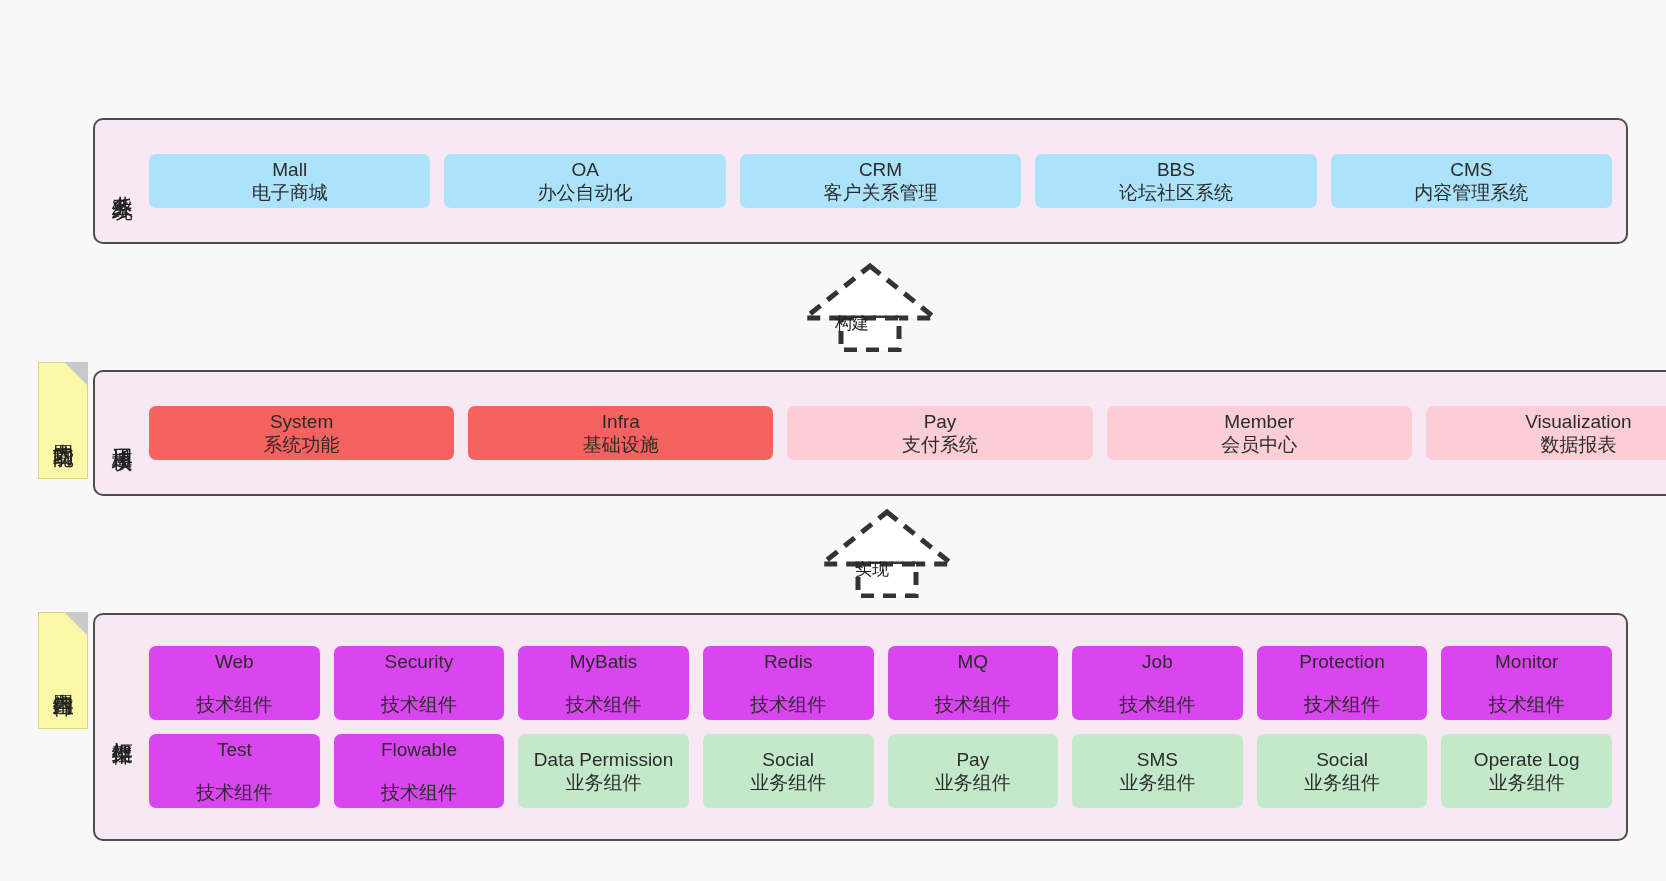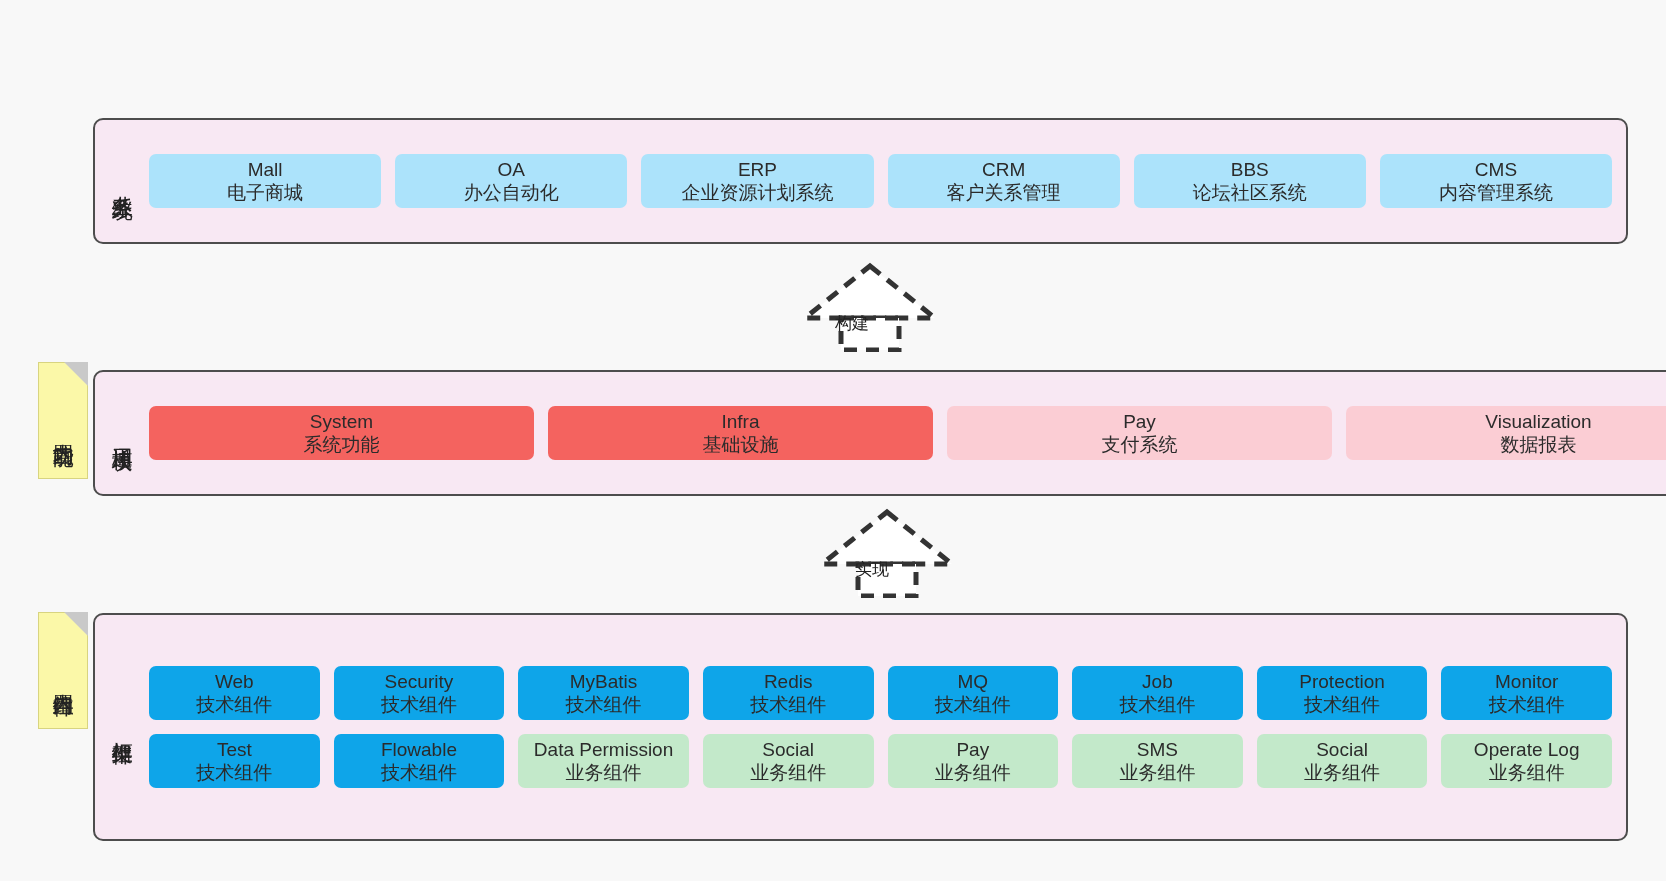--- a/index.html
+++ b/index.html
@@ -80,21 +80,21 @@
     box-sizing: border-box;
     padding: 4px 6px;
   }
   .card .en { white-space: nowrap; }
   .card .cn { white-space: nowrap; }
   .card.wrap .en { white-space: normal; }
 
   .card.blue        { background: #ace3fb; }
   .card.red         { background: #f4635f; }
   .card.pink        { background: #fbcdd4; }
-  .card.green       { background: #0ea5e9; }
+  .card.green       { background: #d946ef; gap: 20px; }
   .card.lightgreen  { background: #c3e9ca; }
 
   
   .note {
     position: absolute;
     background: #fbf8a8;
     border: 1px solid #d8d480;
     box-sizing: border-box;
     display: flex;
     align-items: center;
@@ -144,24 +144,20 @@
       <div class="row">
         <div class="card blue">
           <span class="en">Mall</span>
           <span class="cn">电子商城</span>
         </div>
         <div class="card blue">
           <span class="en">OA</span>
           <span class="cn">办公自动化</span>
         </div>
         <div class="card blue">
-          <span class="en">ERP</span>
-          <span class="cn">企业资源计划系统</span>
-        </div>
-        <div class="card blue">
           <span class="en">CRM</span>
           <span class="cn">客户关系管理</span>
         </div>
         <div class="card blue">
           <span class="en">BBS</span>
           <span class="cn">论坛社区系统</span>
         </div>
         <div class="card blue">
           <span class="en">CMS</span>
           <span class="cn">内容管理系统</span>
@@ -193,20 +189,24 @@
         </div>
         <div class="card red">
           <span class="en">Infra</span>
           <span class="cn">基础设施</span>
         </div>
         <div class="card pink">
           <span class="en">Pay</span>
           <span class="cn">支付系统</span>
         </div>
         <div class="card pink">
+          <span class="en">Member</span>
+          <span class="cn">会员中心</span>
+        </div>
+        <div class="card pink">
           <span class="en">Visualization</span>
           <span class="cn">数据报表</span>
         </div>
       </div>
     </div>
   </div>
 
   <div class="arrow" style="left:812px; top:508px; width:150px; height:90px;">
     <svg width="150" height="90" viewBox="0 0 150 90">
       <polygon points="75,4 140,56 10,56" fill="#ffffff" stroke="#333333" stroke-width="5" stroke-dasharray="13,9" stroke-linejoin="miter"></polygon>

